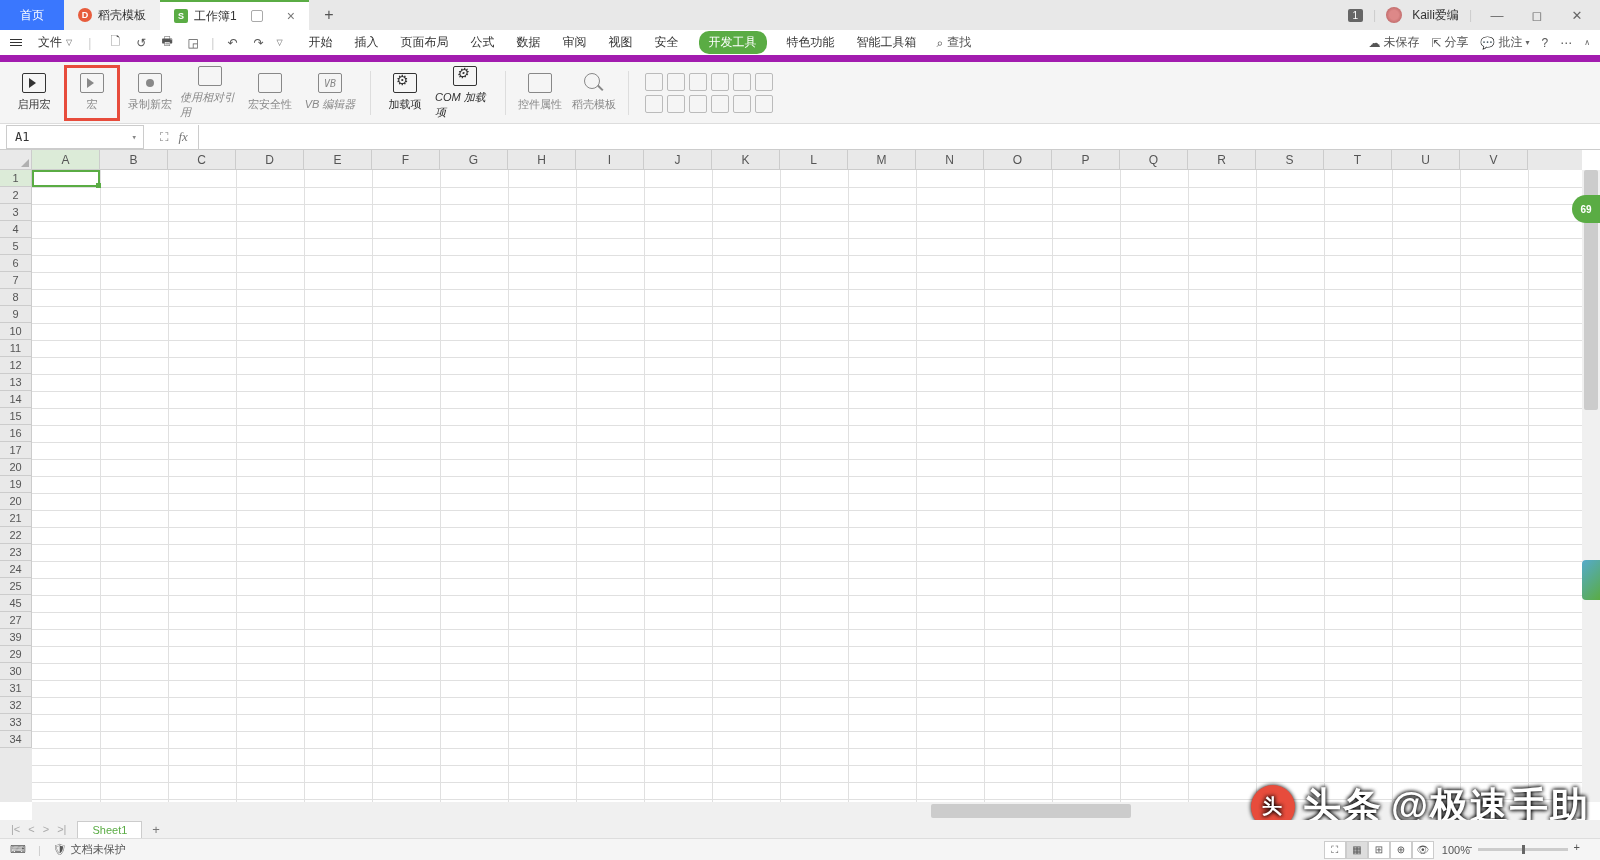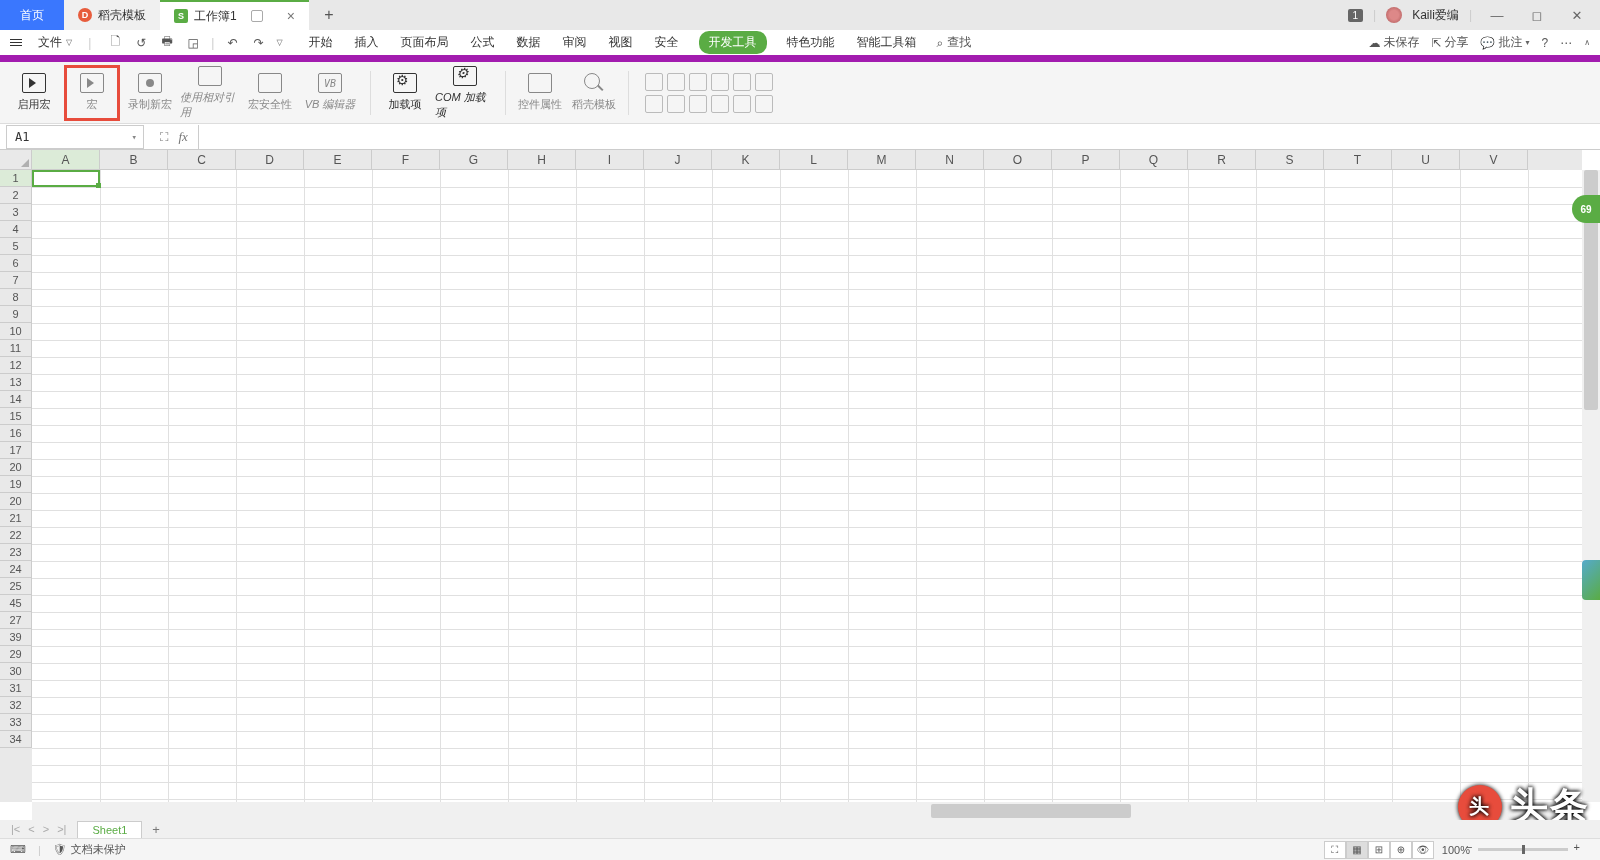--- a/index.html
+++ b/index.html
@@ -442,13 +442,14 @@
     <span style="margin-left:14px"></span>
   </div>
 </div>
 
 <div class="float-badge">69</div>
 <div class="float-tab"></div>
 
 <div class="watermark">
   <span class="wm-logo">头</span>
   <span>头条</span>
+  <span>@极速手助</span>
 </div>
 
 </body></html>

